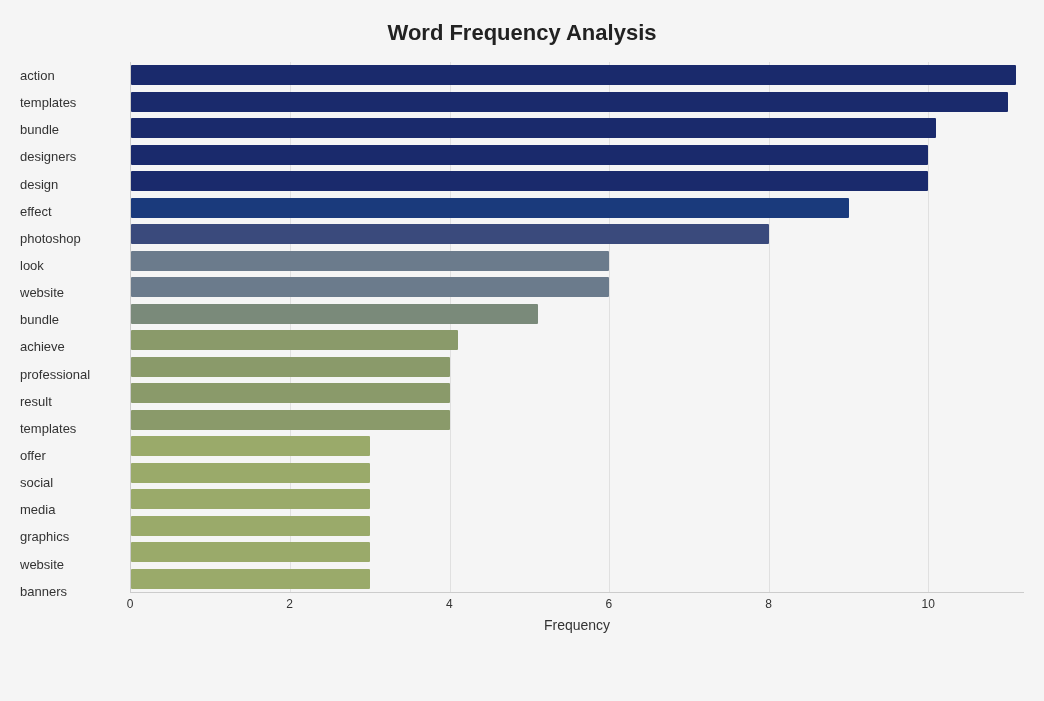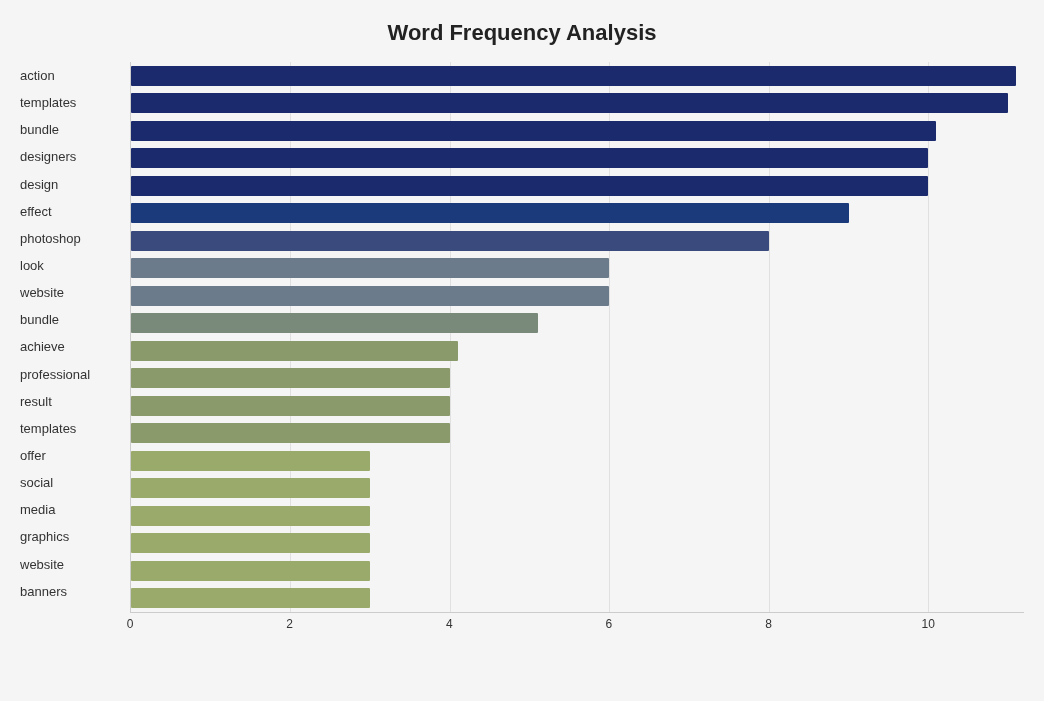--- a/index.html
+++ b/index.html
@@ -204,15 +204,16 @@
           </div>
         </div>
       <div class="x-axis" id="x-axis" style="position: relative; height: 20px;">
           <div class="x-tick" style="position: absolute; left: 0%; transform: translateX(-50%);">0</div>
           <div class="x-tick" style="position: absolute; left: 17.8571%; transform: translateX(-50%);">2</div>
           <div class="x-tick" style="position: absolute; left: 35.7143%; transform: translateX(-50%);">4</div>
           <div class="x-tick" style="position: absolute; left: 53.5714%; transform: translateX(-50%);">6</div>
           <div class="x-tick" style="position: absolute; left: 71.4286%; transform: translateX(-50%);">8</div>
           <div class="x-tick" style="position: absolute; left: 89.2857%; transform: translateX(-50%);">10</div>
         </div>
+      <div class="x-axis-label">Frequency</div>
     </div>
   </div>
 </div>
 
 </body></html>

